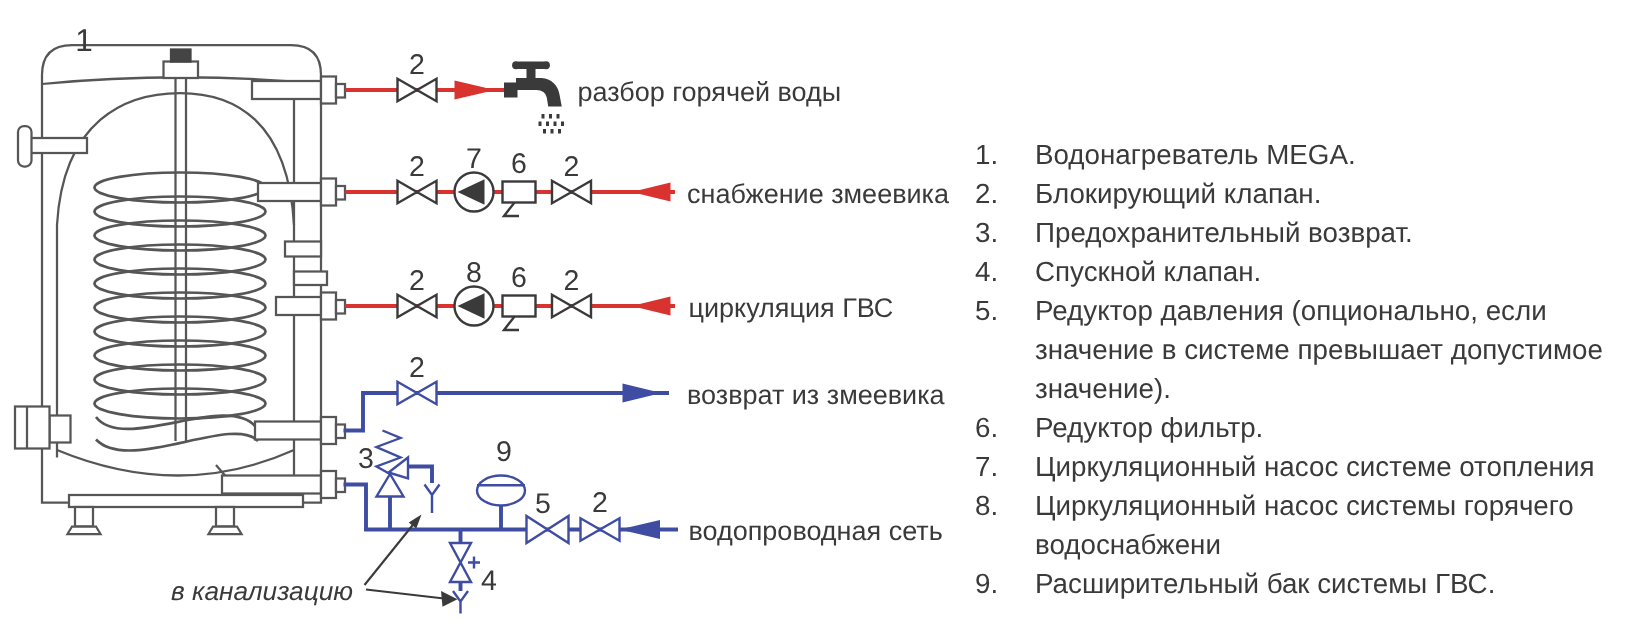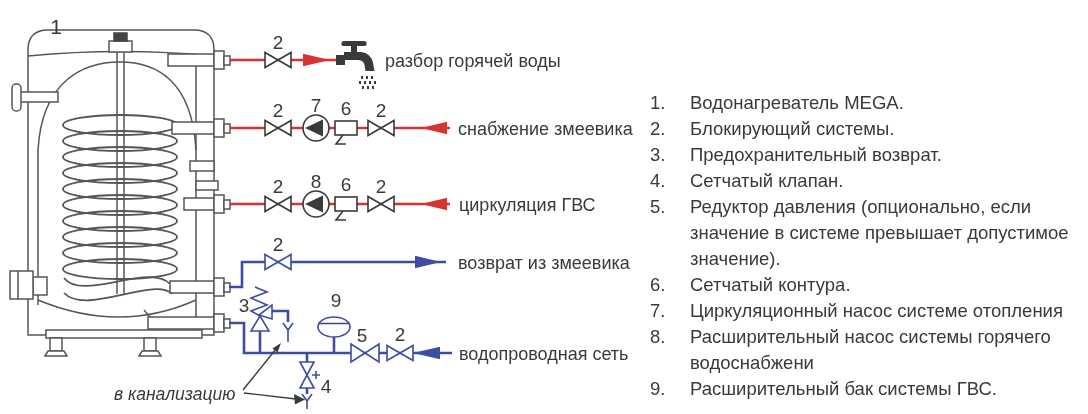--- a/index.html
+++ b/index.html
@@ -251,44 +251,44 @@
     </g>
   </svg>
 
   <div class="legend">
     <div class="legend-item">
       <span class="num">1.</span>
       <span class="txt">Водонагреватель MEGA.</span>
     </div>
     <div class="legend-item">
       <span class="num">2.</span>
-      <span class="txt">Блокирующий системы.</span>
+      <span class="txt">Блокирующий клапан.</span>
     </div>
     <div class="legend-item">
       <span class="num">3.</span>
       <span class="txt">Предохранительный возврат.</span>
     </div>
     <div class="legend-item">
       <span class="num">4.</span>
-      <span class="txt">Сетчатый клапан.</span>
+      <span class="txt">Спускной клапан.</span>
     </div>
     <div class="legend-item">
       <span class="num">5.</span>
       <span class="txt">Редуктор давления (опционально, если значение в системе превышает допустимое значение).</span>
     </div>
     <div class="legend-item">
       <span class="num">6.</span>
-      <span class="txt">Сетчатый контура.</span>
+      <span class="txt">Редуктор фильтр.</span>
     </div>
     <div class="legend-item">
       <span class="num">7.</span>
       <span class="txt">Циркуляционный насос системе отопления</span>
     </div>
     <div class="legend-item">
       <span class="num">8.</span>
-      <span class="txt">Расширительный насос системы горячего водоснабжени</span>
+      <span class="txt">Циркуляционный насос системы горячего водоснабжени</span>
     </div>
     <div class="legend-item">
       <span class="num">9.</span>
       <span class="txt">Расширительный бак системы ГВС.</span>
     </div>
   </div>
 </div>
 
 </body></html>

